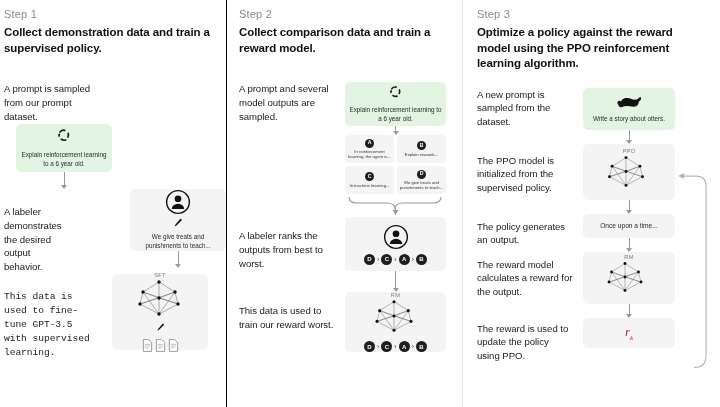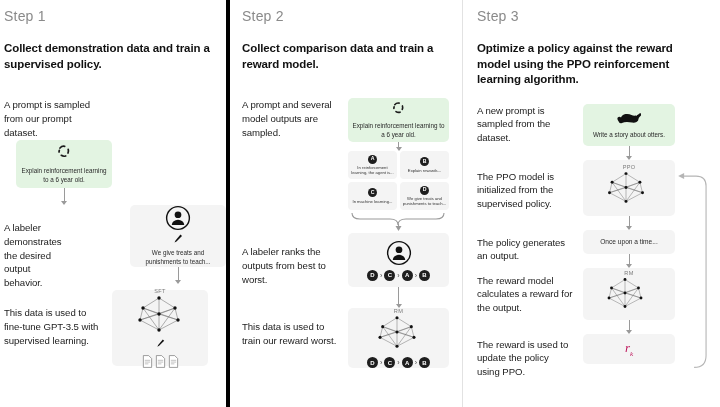--- a/index.html
+++ b/index.html
@@ -6,24 +6,24 @@
   body{
     width:720px;height:407px;
     background:#ffffff;
     font-family:"Liberation Sans","DejaVu Sans",sans-serif;
     color:#151515;
     overflow:hidden;
   }
   .board{position:relative;width:720px;height:407px;display:flex;}
   .col{position:relative;box-sizing:border-box;}
   .col.c1{width:226px;padding:8px 0 0 4px;}
-  .col.c2{width:236px;padding:8px 0 0 12px;border-left:4px solid #000000;}
+  .col.c2{width:236px;padding:8px 0 0 12px;border-left:1px solid #000000;}
   .col.c3{width:258px;padding:8px 0 0 14px;border-left:1px solid #e2e2e2;}
 
-  .step-label{font-size:14px;color:#8a8a8a;letter-spacing:.2px;margin:0 0 17px 0;}
+  .step-label{font-size:11px;color:#8a8a8a;letter-spacing:.2px;margin:0 0 5px 0;}
   .step-title{font-size:11.5px;line-height:1.35;font-weight:bold;color:#111;margin:0;max-width:215px;letter-spacing:-.1px;}
 
   
   .row{display:flex;align-items:flex-start;}
   .desc{font-size:9.6px;line-height:1.45;color:#1b1b1b;letter-spacing:-.05px;}
   .visual{position:relative;}
 
   
   .card{
     background:#f4f4f4;border-radius:5px;
@@ -122,21 +122,21 @@
           <div class="card-text">We give treats and punishments to teach...</div>
         </div>
         <div class="arrow">
           <div class="shaft" style="height:14px;"></div>
             <div class="head"></div>
         </div>
       </div>
     </div>
 
     <div class="row">
-      <div class="desc" style="width:96px;padding-top:16px;">This data is used to fine-tune GPT-3.5 with supervised learning.</div>
+      <div class="desc" style="width:96px;padding-top:16px;font-family:Liberation Mono, monospace;">This data is used to fine-tune GPT-3.5 with supervised learning.</div>
       <div class="visual" style="margin-left:12px;">
         <div class="card" style="width:96px;height:76px;">
           <div class="card-label">SFT</div>
           <span class="nn">
             <svg width="50" height="38" viewBox="0 0 100 76">
               <g stroke="#6f6f6f" stroke-width="1.1" fill="none">
                 <path d="M50 6 L18 26 M50 6 L82 26 M18 26 L12 50 M82 26 L88 50 M12 50 L50 70 M88 50 L50 70
                          M50 6 L50 38 M18 26 L50 38 M82 26 L50 38 M12 50 L50 38 M88 50 L50 38 M50 70 L50 38
                          M18 26 L88 50 M82 26 L12 50 M18 26 L50 70 M82 26 L50 70"></path>
               </g>

